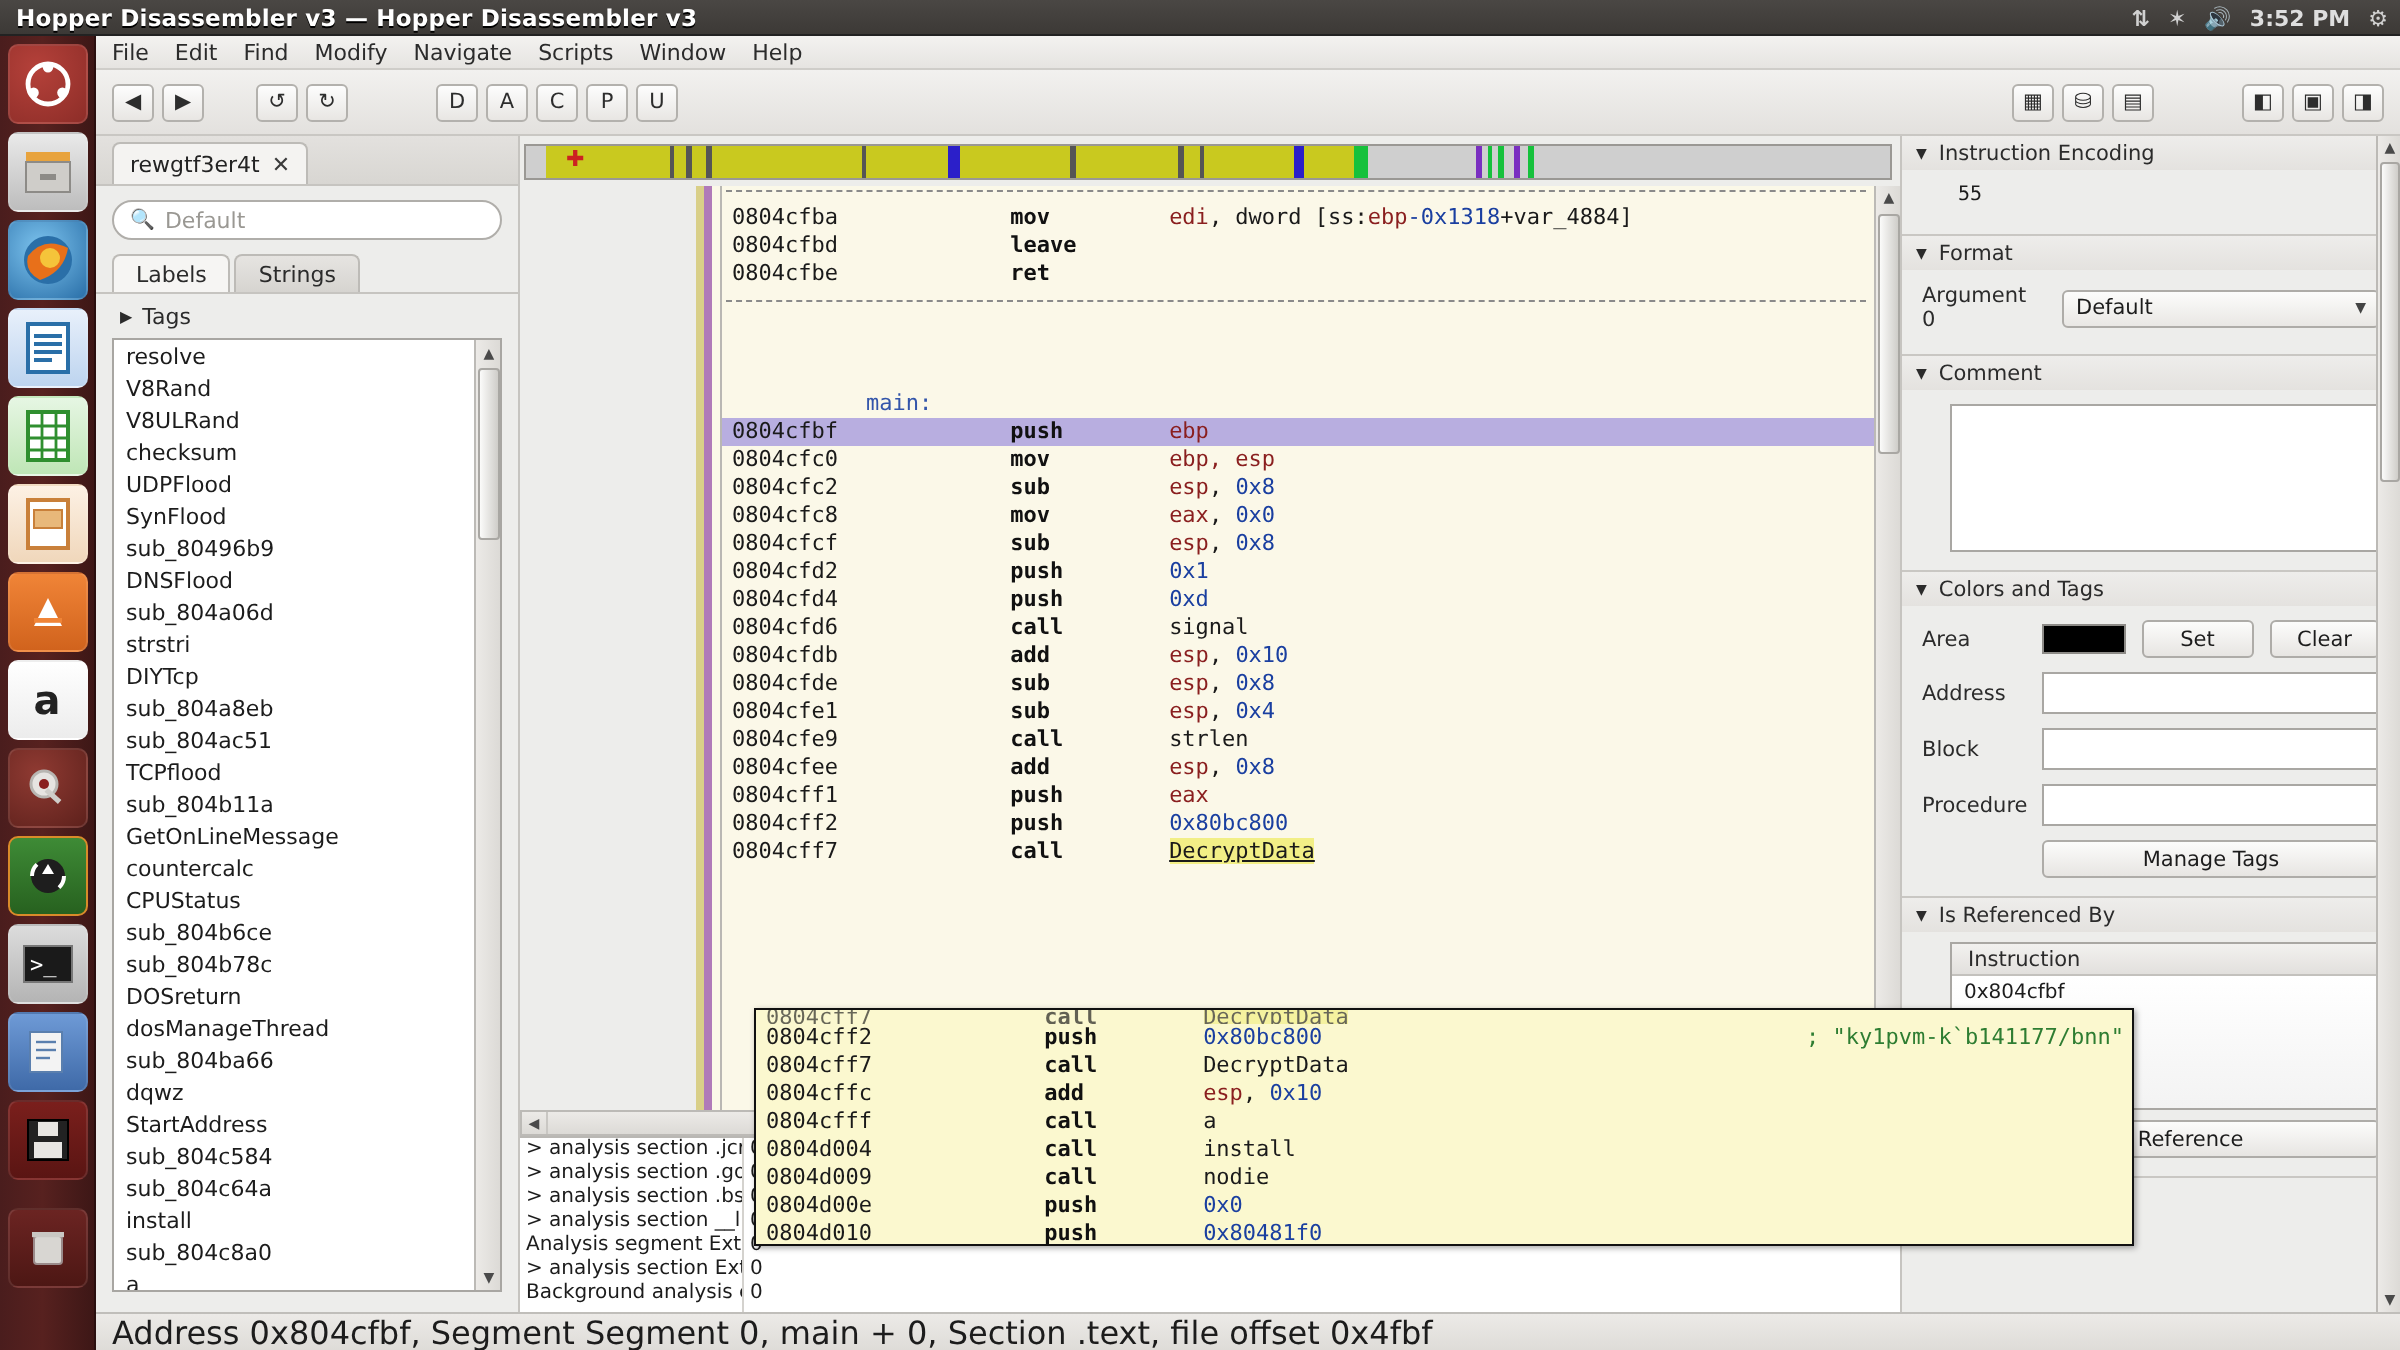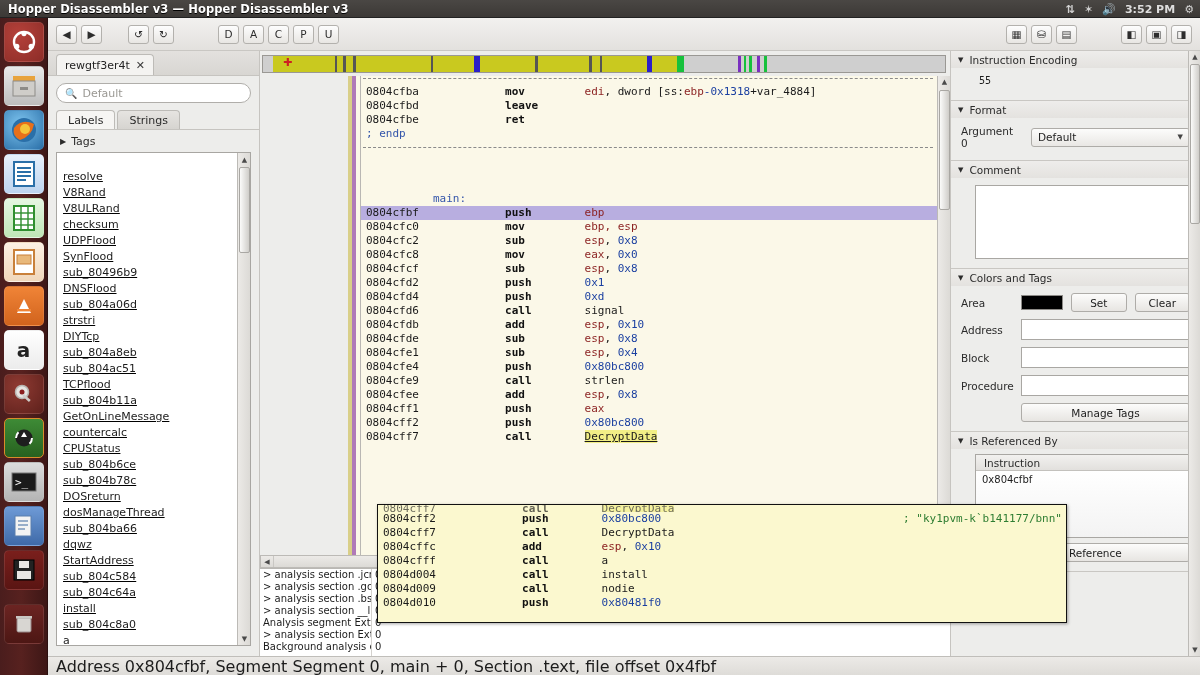--- a/index.html
+++ b/index.html
@@ -130,21 +130,21 @@
     padding: 5px 10px 4px 12px; font-size: 11px; color: #2b2b2b;
     border-top: 1px solid #c6c4c0; background: #ededeb;
   }
   #tagsrow .tri { font-size: 8px; }
 
   #labellistwrap {
     flex: 1; margin: 0 8px 0 8px; border: 1px solid #a8a6a2; background: #fff;
     display: flex; min-height: 0; position: relative;
   }
   #labellist {
-    flex: 1; overflow: hidden; padding: 16px 0 0 0; text-decoration: underline;
+    flex: 1; overflow: hidden; padding: 1px 0 0 0;
   }
   .lbl {
     height: 16px; line-height: 16px; padding-left: 6px;
     font-size: 11px; color: #1c1c1c; white-space: nowrap;
   }
   .vscroll {
     width: 13px; background: linear-gradient(to right,#eceae7,#dcdad6);
     border-left: 1px solid #bcbab6; position: relative;
   }
   .vscroll .arrow {
@@ -398,20 +398,30 @@
     <div class="lnk trash">
       <svg width="22" height="22" viewBox="0 0 22 22">
         <rect x="4" y="5" width="14" height="14" rx="1.5" fill="#d8d6d2" stroke="#9a8a8a"></rect>
         <rect x="3" y="3" width="16" height="2.6" fill="#c9c7c3"></rect>
       </svg>
     </div>
   </div>
 
   <div id="app">
 
+    <div id="menubar">
+      <span class="mi">File</span>
+      <span class="mi">Edit</span>
+      <span class="mi">Find</span>
+      <span class="mi">Modify</span>
+      <span class="mi">Navigate</span>
+      <span class="mi">Scripts</span>
+      <span class="mi">Window</span>
+      <span class="mi">Help</span>
+    </div>
 
     <div id="toolbar">
       <div class="tb sq">◀</div>
       <div class="tb sq">▶</div>
       <div class="tbgap"></div>
       <div class="tb sq">↺</div>
       <div class="tb sq">↻</div>
       <div class="tbgap big"></div>
       <div class="tb sq">D</div>
       <div class="tb sq">A</div>
@@ -545,38 +555,36 @@
             <div class="gbar" style="background:#fbf8e8;"></div>
           </div>
 
           <div id="disasm">
             <div class="dashrule" style="margin-top:2px;"></div>
             <div id="toplines">
                 <div class="drow"><span class="a-addr">0804cfba             </span><span class="a-mn">mov         </span><span class="a-reg">edi</span><span class="a-sym">, dword [ss:</span><span class="a-reg">ebp</span><span class="a-num">-0x1318</span><span class="a-sym">+var_4884]</span></div>
                 <div class="drow"><span class="a-addr">0804cfbd             </span><span class="a-mn">leave       </span></div>
                 <div class="drow"><span class="a-addr">0804cfbe             </span><span class="a-mn">ret         </span></div>
               </div>
-            <div class="sepline"><span class="a-blue">; endp</span></div>
             <div class="dashrule"></div>
             <div style="height:16px"></div>
             <div style="height:22px"></div>
             <div class="sepline" style="padding-left:72px;"><span class="a-blue">main:</span></div>
             <div id="instrlines">
                 <div class="drow hl"><span class="a-addr">0804cfbf             </span><span class="a-mn">push        </span><span class="a-reg">ebp</span></div>
                 <div class="drow"><span class="a-addr">0804cfc0             </span><span class="a-mn">mov         </span><span class="a-reg">ebp, esp</span></div>
                 <div class="drow"><span class="a-addr">0804cfc2             </span><span class="a-mn">sub         </span><span class="a-reg">esp</span><span class="a-sym">, </span><span class="a-num">0x8</span></div>
                 <div class="drow"><span class="a-addr">0804cfc8             </span><span class="a-mn">mov         </span><span class="a-reg">eax</span><span class="a-sym">, </span><span class="a-num">0x0</span></div>
                 <div class="drow"><span class="a-addr">0804cfcf             </span><span class="a-mn">sub         </span><span class="a-reg">esp</span><span class="a-sym">, </span><span class="a-num">0x8</span></div>
                 <div class="drow"><span class="a-addr">0804cfd2             </span><span class="a-mn">push        </span><span class="a-num">0x1</span></div>
                 <div class="drow"><span class="a-addr">0804cfd4             </span><span class="a-mn">push        </span><span class="a-num">0xd</span></div>
                 <div class="drow"><span class="a-addr">0804cfd6             </span><span class="a-mn">call        </span><span class="a-sym">signal</span></div>
                 <div class="drow"><span class="a-addr">0804cfdb             </span><span class="a-mn">add         </span><span class="a-reg">esp</span><span class="a-sym">, </span><span class="a-num">0x10</span></div>
                 <div class="drow"><span class="a-addr">0804cfde             </span><span class="a-mn">sub         </span><span class="a-reg">esp</span><span class="a-sym">, </span><span class="a-num">0x8</span></div>
                 <div class="drow"><span class="a-addr">0804cfe1             </span><span class="a-mn">sub         </span><span class="a-reg">esp</span><span class="a-sym">, </span><span class="a-num">0x4</span></div>
-                <div class="drow"><span class="a-addr">0804cfe4             </span><span class="a-mn">push        </span><span class="a-num">0x80bc800</span></div>
                 <div class="drow"><span class="a-addr">0804cfe9             </span><span class="a-mn">call        </span><span class="a-sym">strlen</span></div>
                 <div class="drow"><span class="a-addr">0804cfee             </span><span class="a-mn">add         </span><span class="a-reg">esp</span><span class="a-sym">, </span><span class="a-num">0x8</span></div>
                 <div class="drow"><span class="a-addr">0804cff1             </span><span class="a-mn">push        </span><span class="a-reg">eax</span></div>
                 <div class="drow"><span class="a-addr">0804cff2             </span><span class="a-mn">push        </span><span class="a-num">0x80bc800</span></div>
                 <div class="drow"><span class="a-addr">0804cff7             </span><span class="a-mn">call        </span><span class="a-hlsym">DecryptData</span></div>
               </div>
           </div>
 
           <div id="disasmscroll">
             <div style="position:absolute;top:0;left:0;width:13px;height:12px;display:flex;align-items:center;justify-content:center;font-size:7px;color:#4a4a4a;">▲</div>
@@ -718,16 +726,17 @@
   </div>
 
   <div id="popup">
       <div class="prow" style="height: 7px; line-height: 7px; overflow: hidden; opacity: 0.65;"><span class="a-addr">0804cff7             </span><span class="a-mn">call        </span><span class="a-hlsym">DecryptData</span></div>
       <div class="prow"><span class="a-addr">0804cff2             </span><span class="a-mn">push        </span><span class="a-num">0x80bc800</span><span class="pcmt a-cmt">; "ky1pvm-k`b141177/bnn"</span></div>
       <div class="prow"><span class="a-addr">0804cff7             </span><span class="a-mn">call        </span><span class="a-sym">DecryptData</span></div>
       <div class="prow"><span class="a-addr">0804cffc             </span><span class="a-mn">add         </span><span class="a-reg">esp</span><span class="a-sym">, </span><span class="a-num">0x10</span></div>
       <div class="prow"><span class="a-addr">0804cfff             </span><span class="a-mn">call        </span><span class="a-sym">a</span></div>
       <div class="prow"><span class="a-addr">0804d004             </span><span class="a-mn">call        </span><span class="a-sym">install</span></div>
       <div class="prow"><span class="a-addr">0804d009             </span><span class="a-mn">call        </span><span class="a-sym">nodie</span></div>
+      <div class="prow"><span class="a-addr">0804d00e             </span><span class="a-mn">push        </span><span class="a-num">0x0</span></div>
       <div class="prow"><span class="a-addr">0804d010             </span><span class="a-mn">push        </span><span class="a-num">0x80481f0</span></div>
     </div>
 
 </div>
 
 </body></html>

